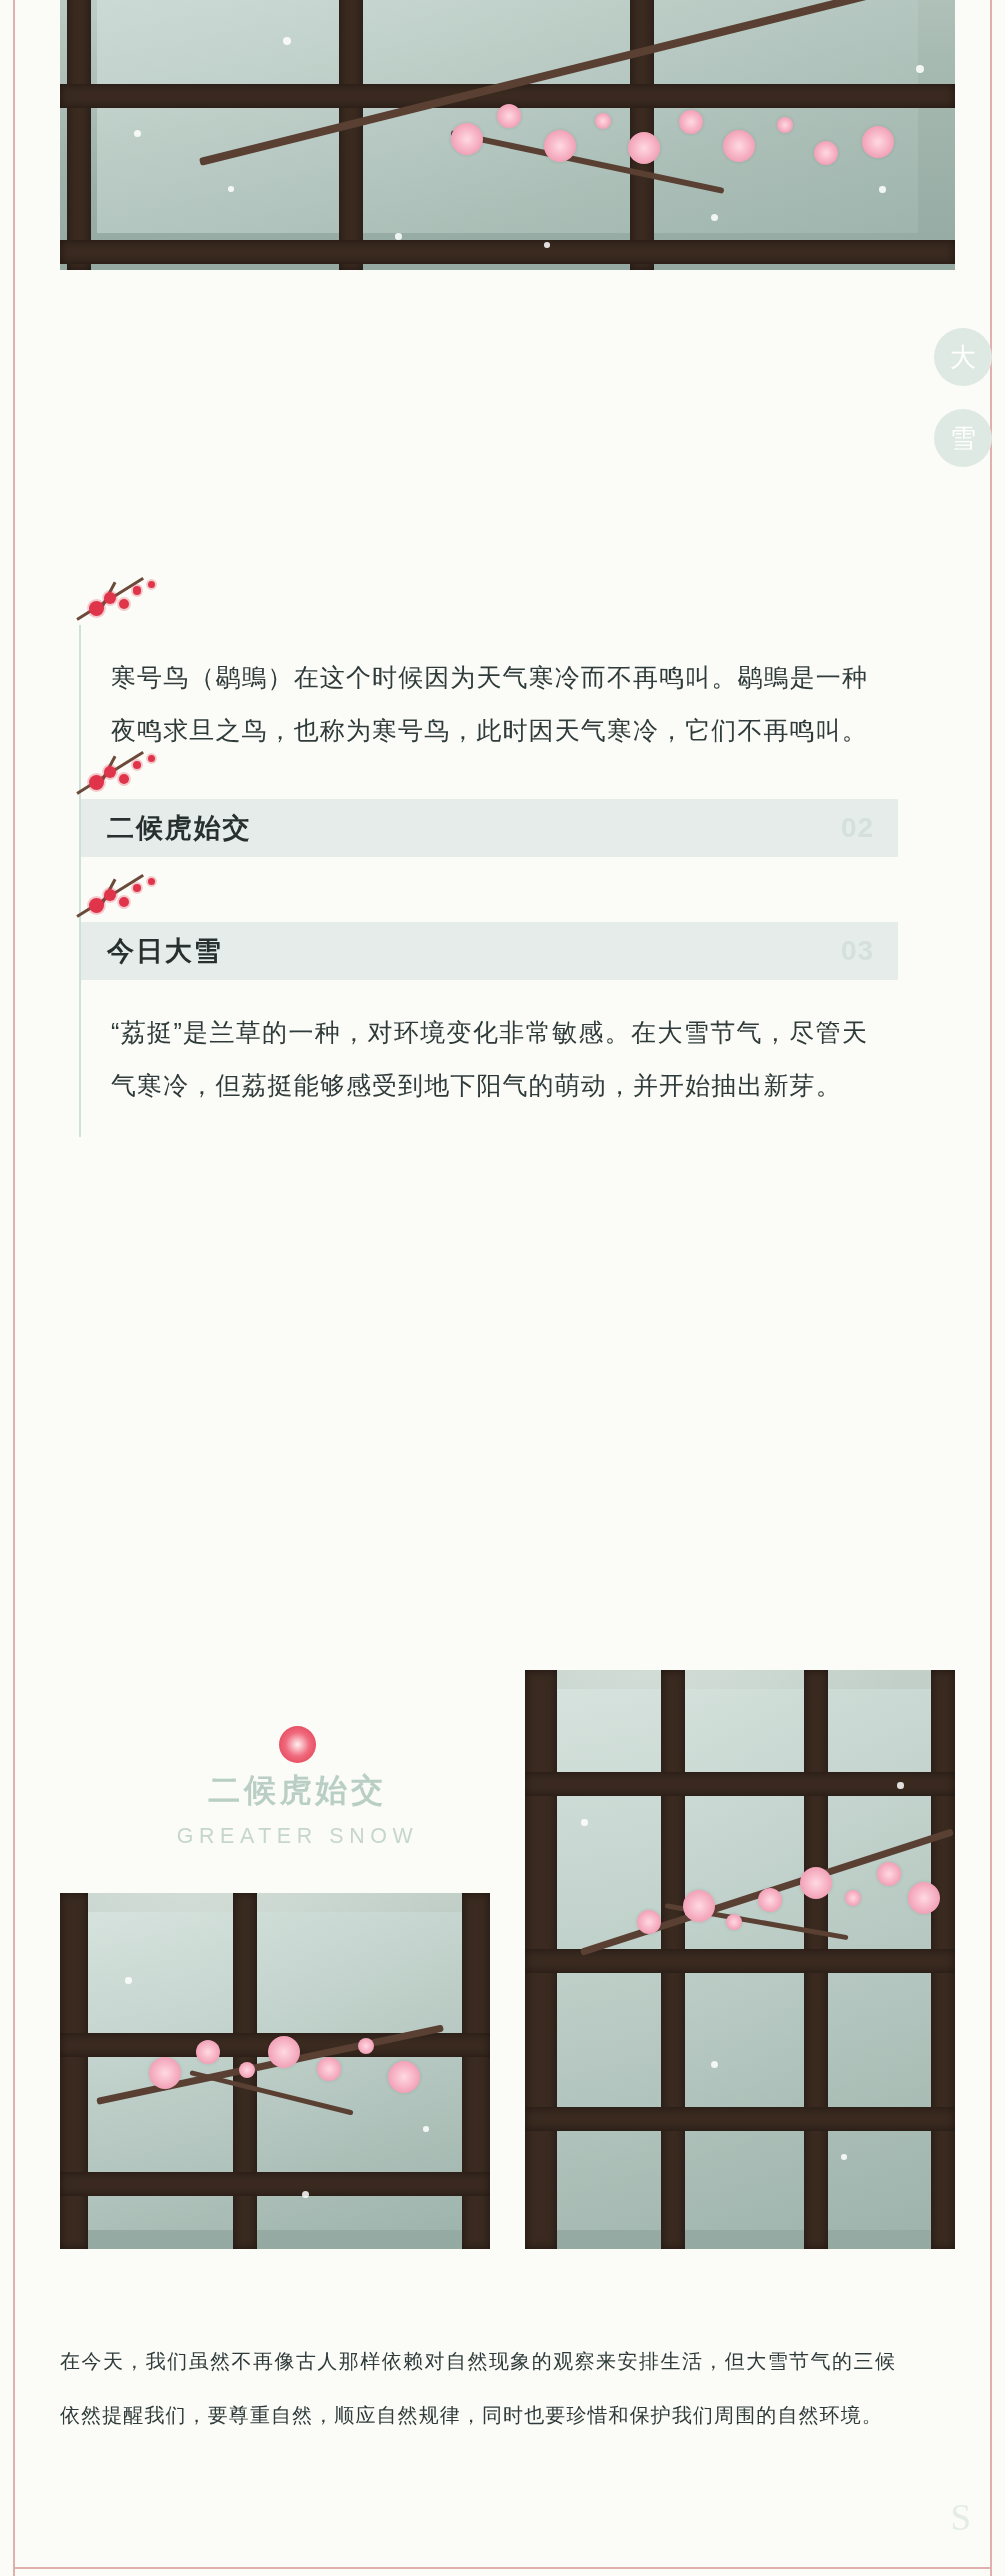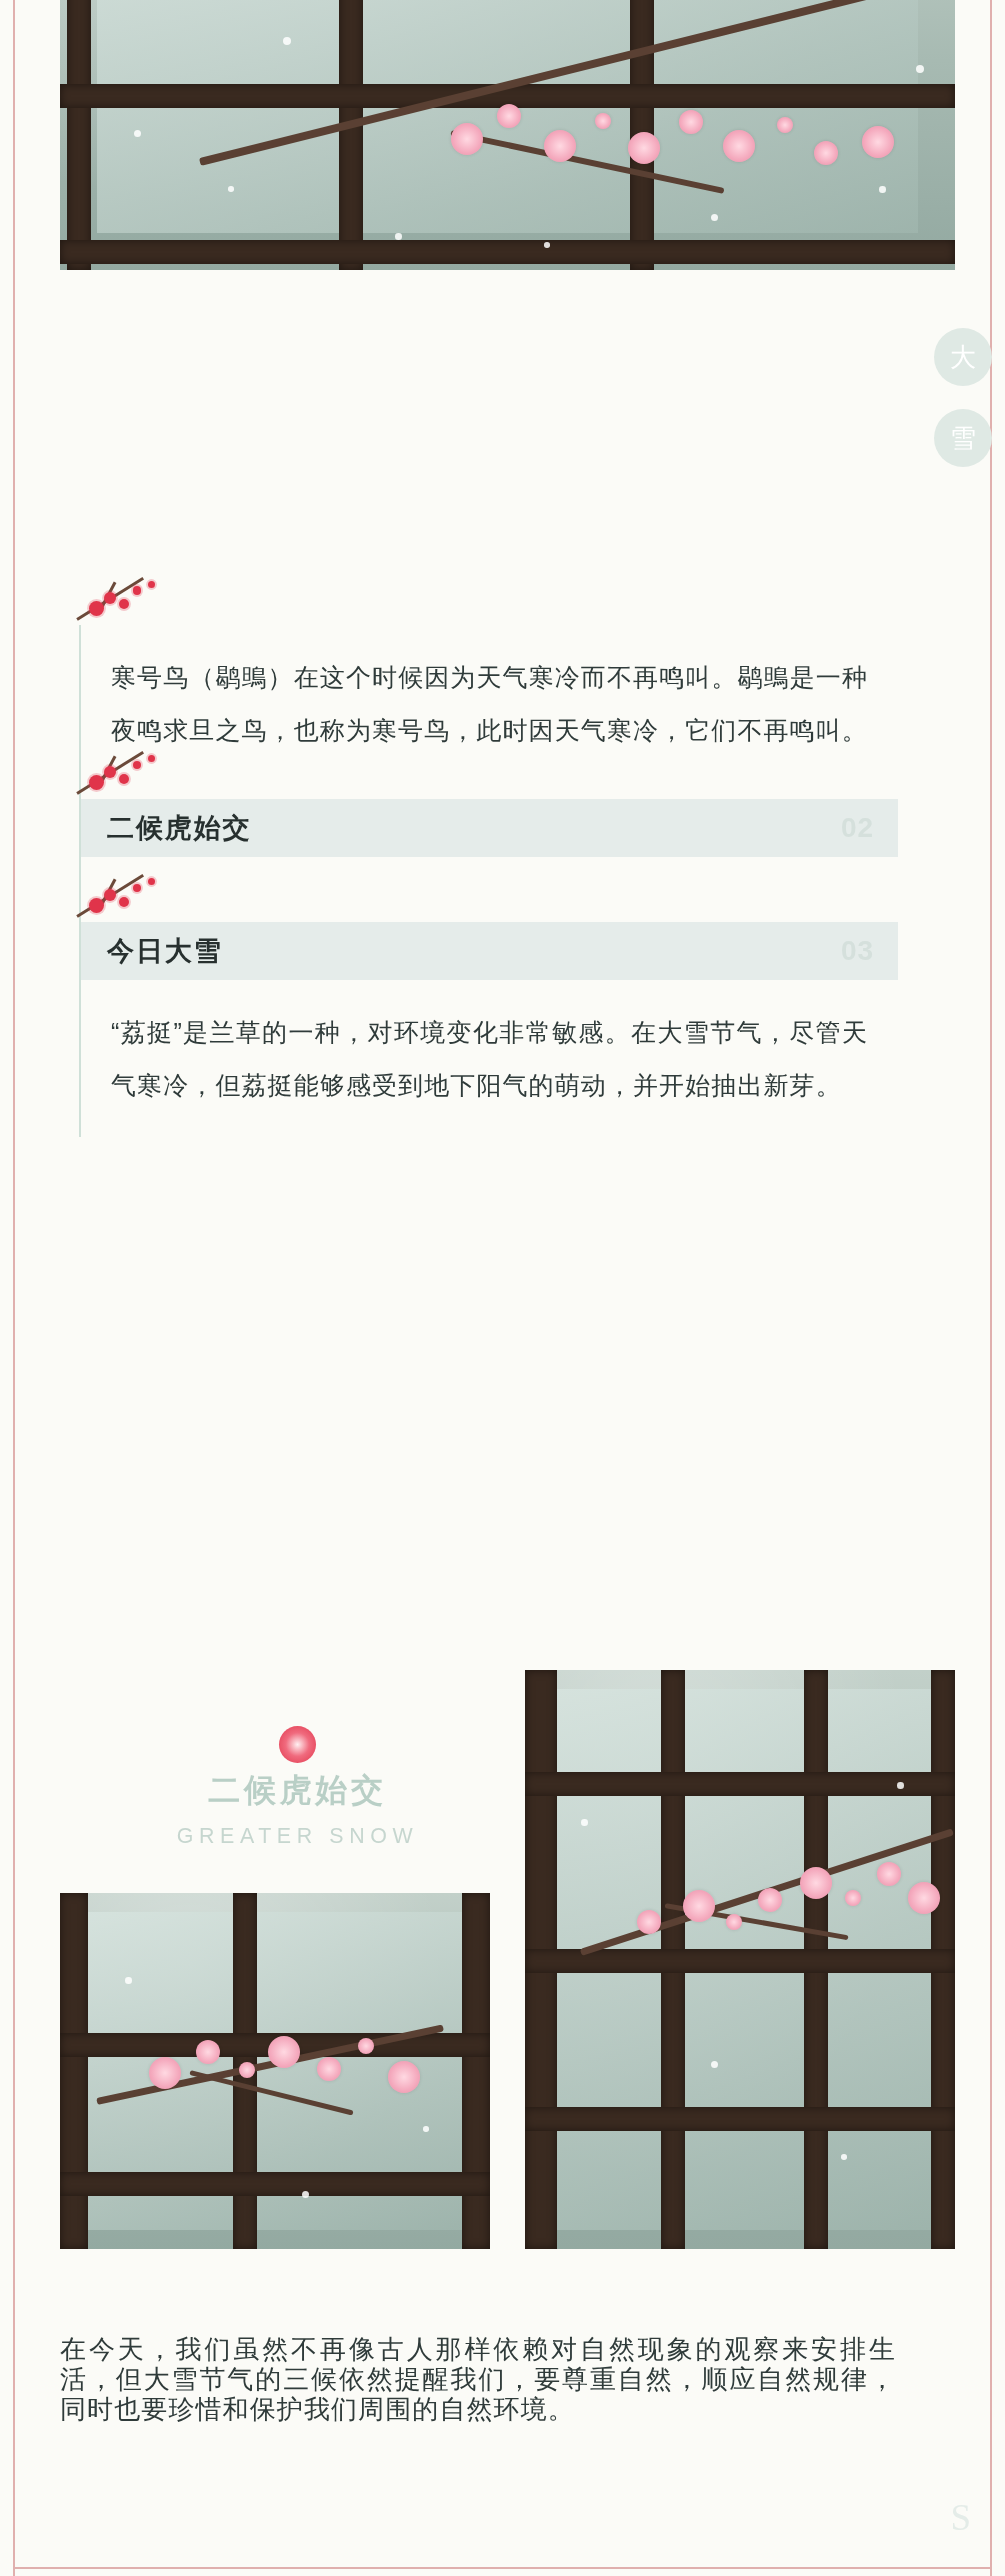--- a/index.html
+++ b/index.html
@@ -264,22 +264,22 @@
     color: #c6d6cf;
     letter-spacing: 5.6px;
   }
 
   
   .closing {
     position: absolute;
     left: 60px;
     top: 2334px;
     width: 836px;
-    font-size: 26px;
-    line-height: 30px;
+    font-size: 20px;
+    line-height: 54px;
     color: #2f3b3a;
     letter-spacing: 1.1px;
     text-align: justify;
   }
   .watermark {
     position: absolute;
     right: 34px;
     bottom: 37px;
     font-size: 37px;
     color: #e4ece8;

